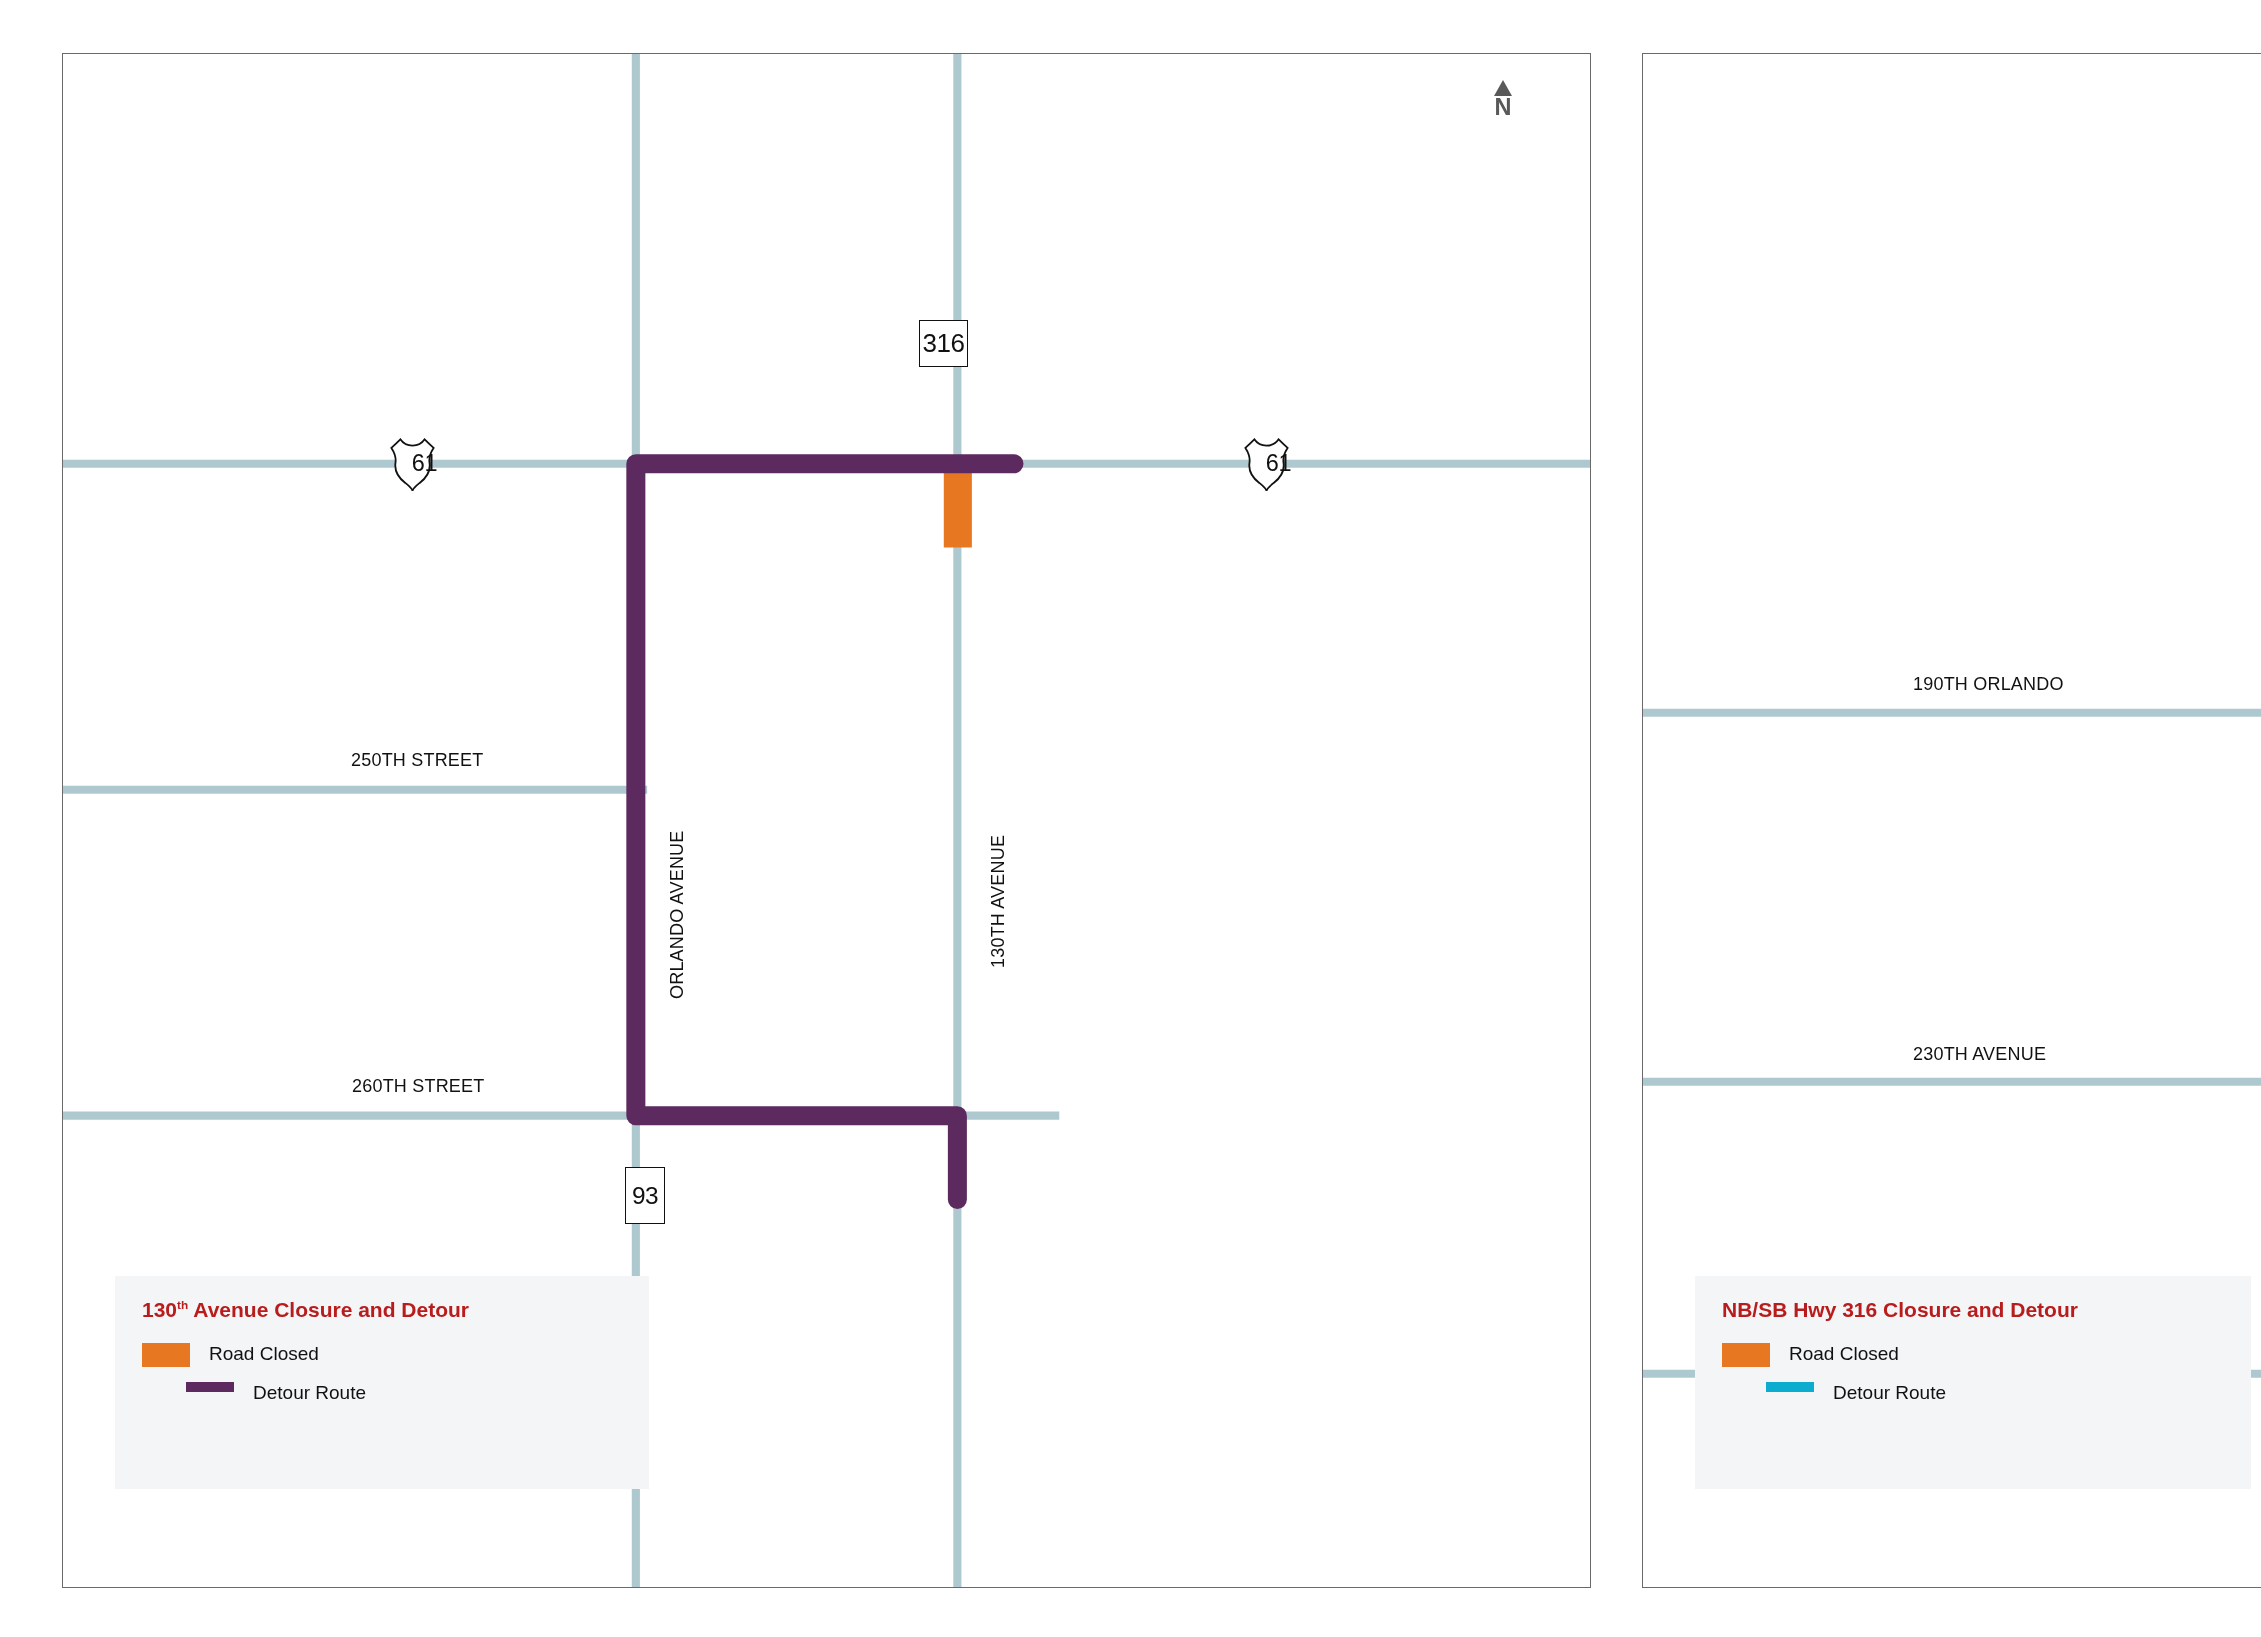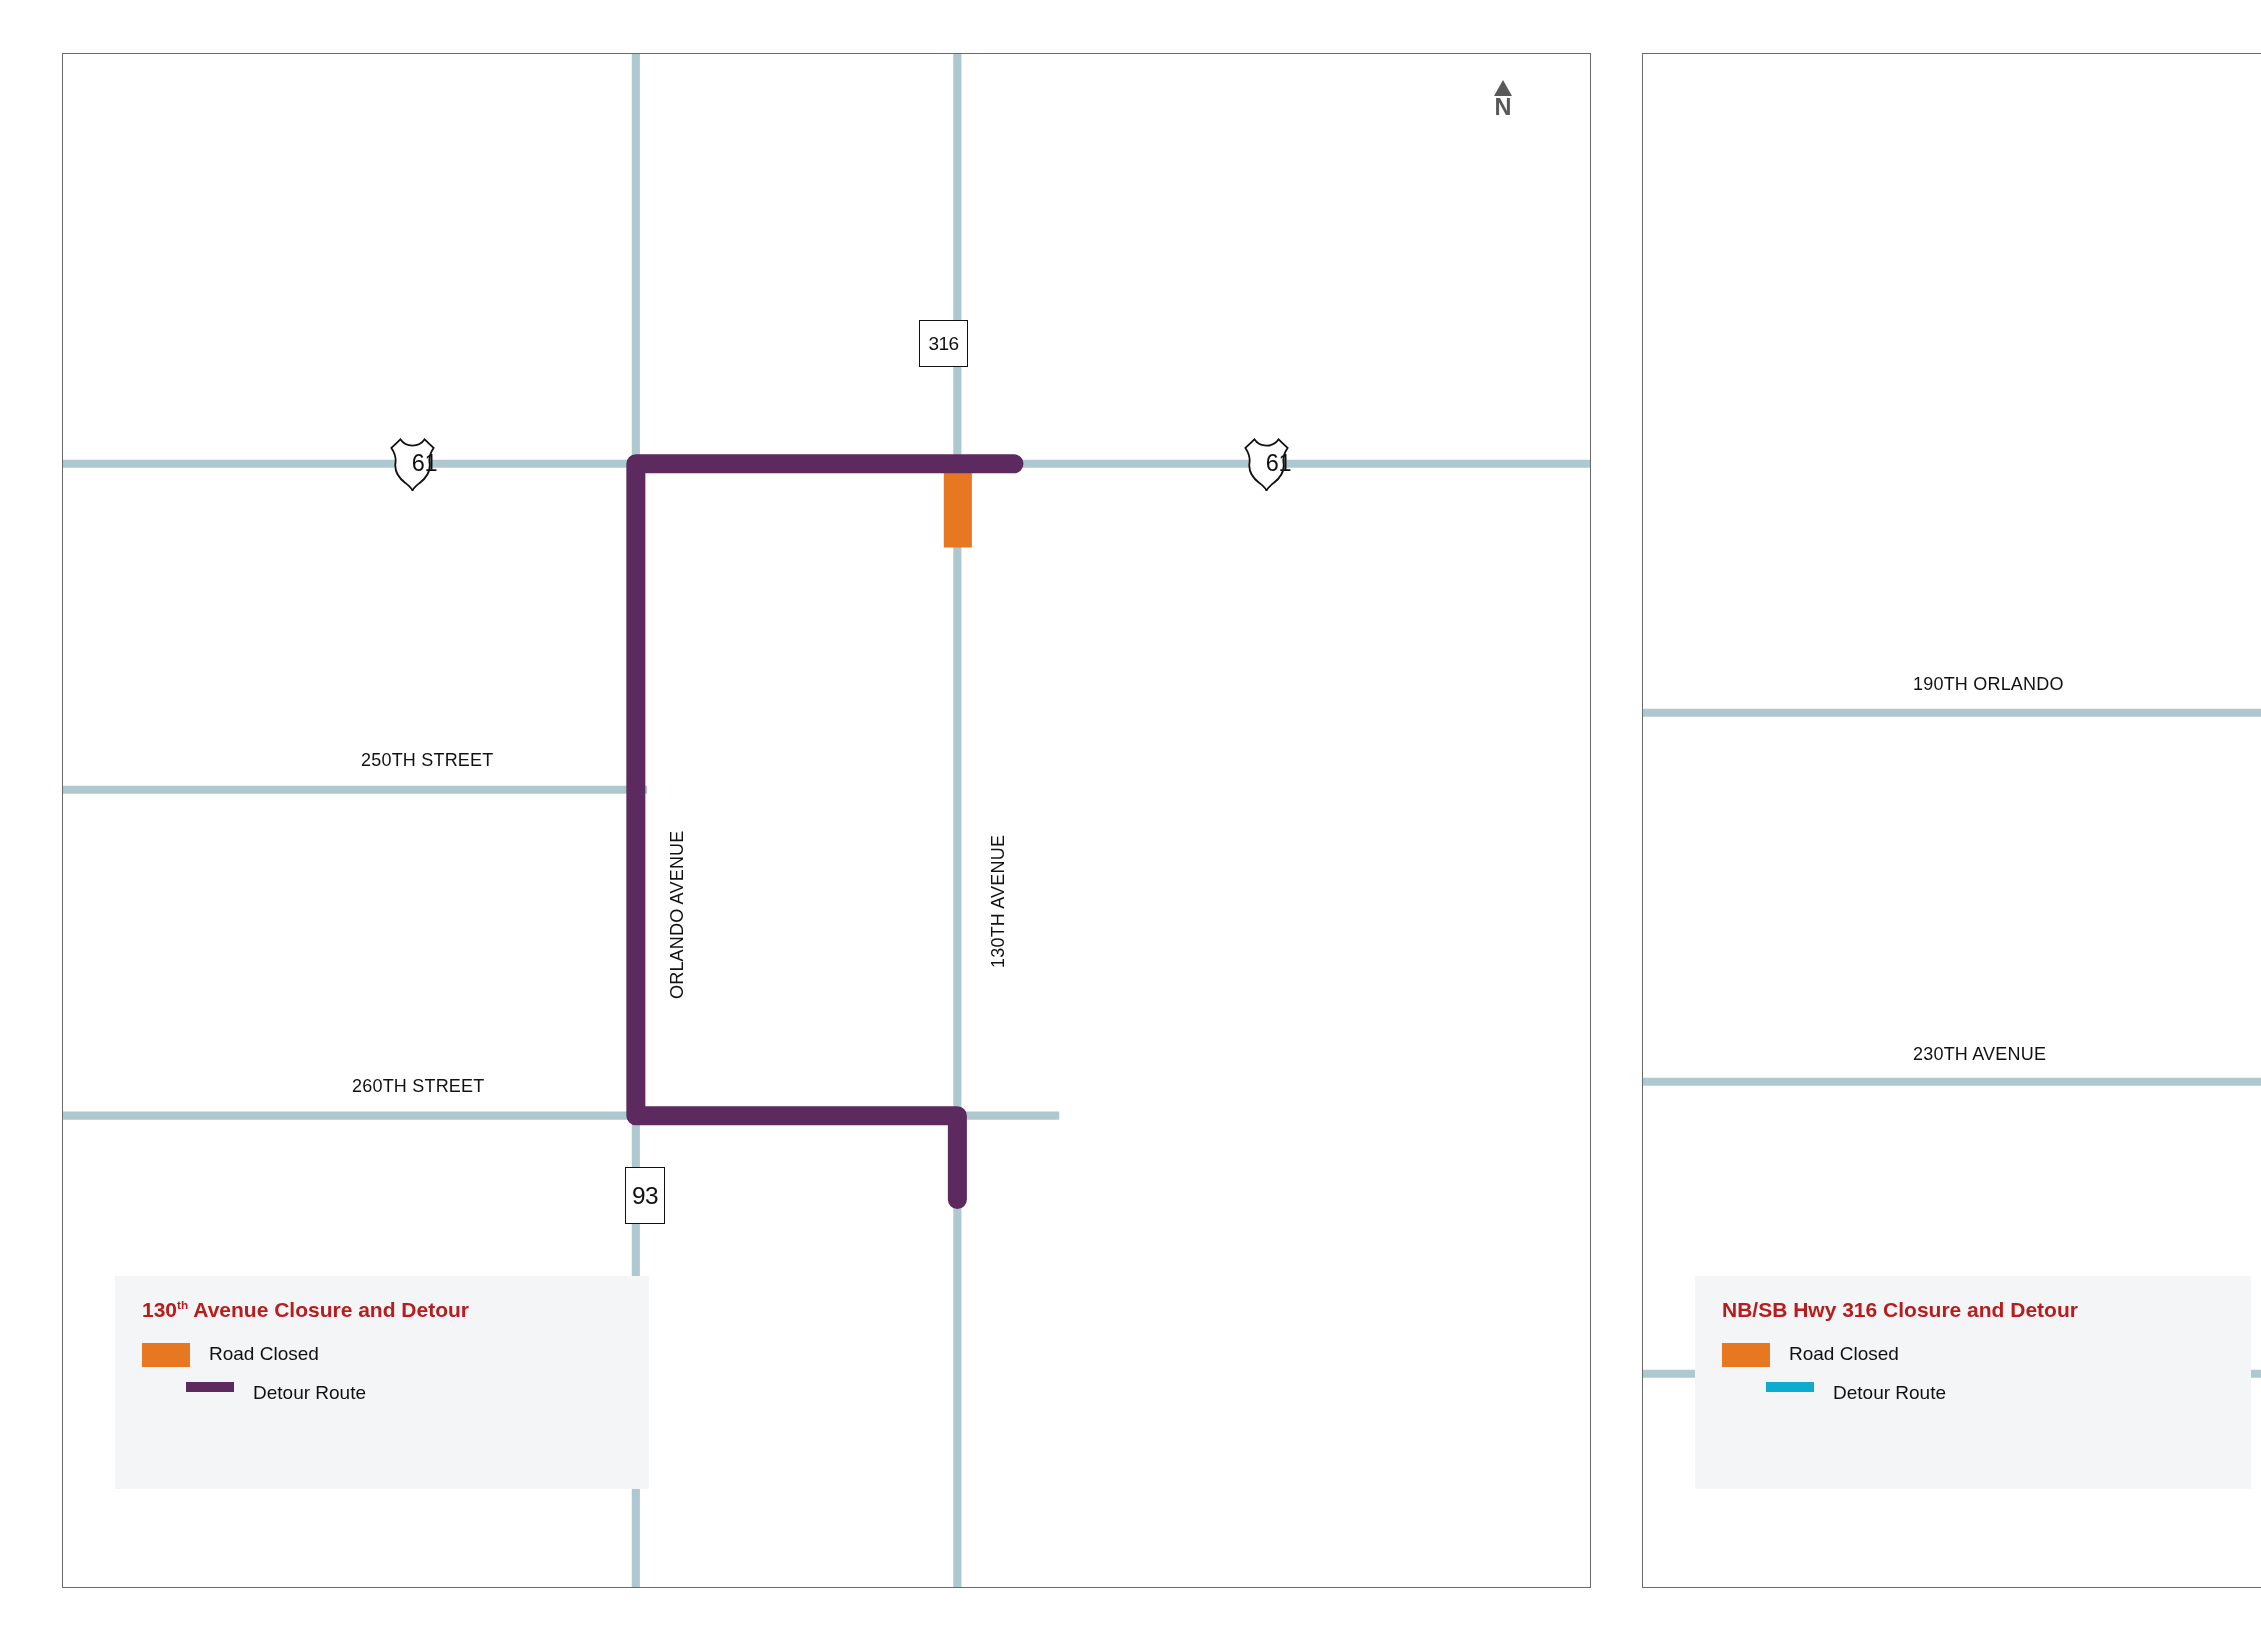--- a/index.html
+++ b/index.html
@@ -169,21 +169,21 @@
         <line x1="0" y1="905" x2="3372" y2="905"></line>
         <line x1="0" y1="1625" x2="1290" y2="1625"></line>
         <line x1="0" y1="2345" x2="2200" y2="2345"></line>
       </g>
 
       <rect x="1945" y="905" width="62" height="185" fill="#e87722"></rect>
 
       <path d="M 2100 905 L 1265 905 L 1265 2345 L 1975 2345 L 1975 2530" stroke="#5c2a5f" stroke-width="42" fill="none" stroke-linecap="round" stroke-linejoin="round"></path>
     </svg>
 
-    <div class="shield-box" style="left:856px; top:266px; width:49px; height:47px; font-size:19px;">
+    <div class="shield-box" style="left:856px; top:266px; width:49px; height:47px; font-size:26px;">
       <span>316</span>
     </div>
 
     <div class="shield-box" style="left:562px; top:1113px; width:40px; height:57px; font-size:24.4px;">
       <span>93</span>
     </div>
 
     <div class="shield-us" style="left:325px; top:384px;">
       <svg viewBox="0 0 108 118">
         <path d="M7 22 C18 12 24 6 27 3 C33 12 42 17 54 17 C66 17 75 12 81 3 C84 6 90 12 101 22
@@ -195,21 +195,21 @@
 
     <div class="shield-us" style="left:1179px; top:384px;">
       <svg viewBox="0 0 108 118">
         <path d="M7 22 C18 12 24 6 27 3 C33 12 42 17 54 17 C66 17 75 12 81 3 C84 6 90 12 101 22
                  C93 34 90 44 92 56 C94 72 86 88 70 100 C60 108 56 112 54 117
                  C52 112 48 108 38 100 C22 88 14 72 16 56 C18 44 15 34 7 22 Z" fill="#ffffff" stroke="#111111" stroke-width="4"></path>
       </svg>
       <div class="num">61</div>
     </div>
 
-    <div class="street-label" style="left:298px; top:696px;">250TH STREET</div>
+    <div class="street-label" style="left:288px; top:696px;">250TH STREET</div>
 
     <div class="street-label" style="left:289px; top:1022px;">260TH STREET</div>
 
     <div class="street-label vert" style="left:604px; top:945px;">ORLANDO AVENUE</div>
 
     <div class="street-label vert" style="left:925px; top:914px;">130TH AVENUE</div>
 
     <div class="north" style="left:1424px; top:26px;">
       <div class="arrow"></div>
       <div class="n">N</div>

